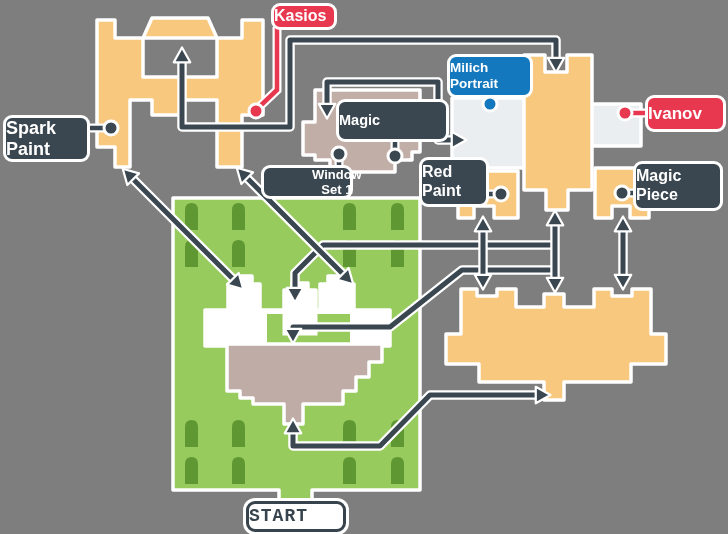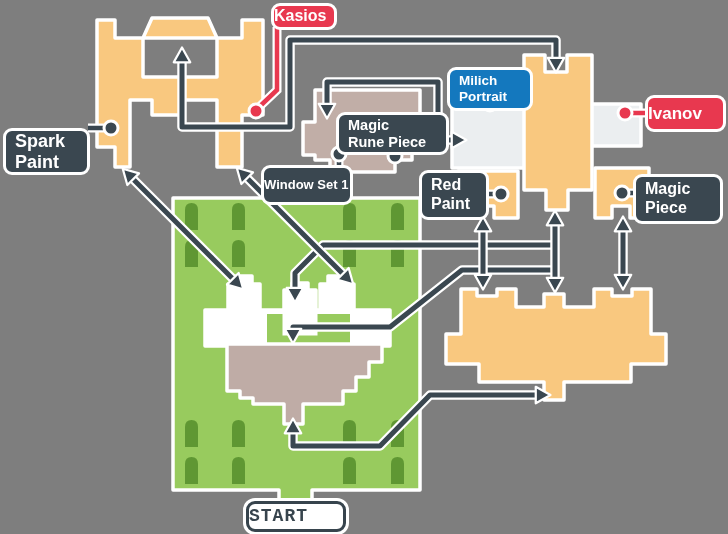--- a/index.html
+++ b/index.html
@@ -6,21 +6,21 @@
   #stage{position:relative;width:728px;height:534px;background:#7E7E7E;overflow:hidden;
          font-family:"Liberation Sans",sans-serif;}
   #map-svg{position:absolute;left:0;top:0;}
   .badge{position:absolute;box-sizing:border-box;border:3px solid #FFFFFF;border-radius:9px;
          color:#FFFFFF;font-weight:700;line-height:1.16;z-index:5;
          display:flex;flex-direction:column;justify-content:center;}
   .badge.dark{background:#3A4750;}
   .badge.red{background:#E8384F;}
   .badge.blue{background:#1478BE;}
   .badge.center{flex-direction:row;align-items:center;justify-content:flex-start;text-align:center;}
-  .badge.pad{padding-left:9px;margin-top:13px;}
+  .badge.pad{}
   .badge.start{background:#FFFFFF;color:#37444D;border:3px solid #37444D;
                box-shadow:0 0 0 3px #FFFFFF;}
 </style>
 </head>
 <body>
 
 <div id="stage">
 
 <svg id="map-svg" width="728" height="534" viewBox="0 0 728 534">
   <defs>
@@ -143,24 +143,23 @@
   <span>Kasios</span>
 </div>
 
 <div class="badge dark pad" style="left:3px;top:115px;width:87px;height:47px;font-size:18px;">
   <span>Spark</span>
   <span>Paint</span>
 </div>
 
 <div class="badge dark pad" style="left:336px;top:99px;width:113px;height:43px;font-size:14.5px;">
   <span>Magic</span>
-  <span>Rune Piece</span>
 </div>
 
-<div class="badge dark center" style="left:261px;top:165px;width:92px;height:40px;font-size:13px;">
+<div class="badge dark center" style="left:261px;top:165px;width:92px;height:34px;font-size:13px;padding-left:48px;">
   <span>Window Set 1</span>
 </div>
 
 <div class="badge blue pad" style="left:447px;top:54px;width:86px;height:44px;font-size:13.5px;">
   <span>Milich</span>
   <span>Portrait</span>
 </div>
 
 <div class="badge red center" style="left:645px;top:95px;width:81px;height:37px;font-size:17px;">
   <span>Ivanov</span>

